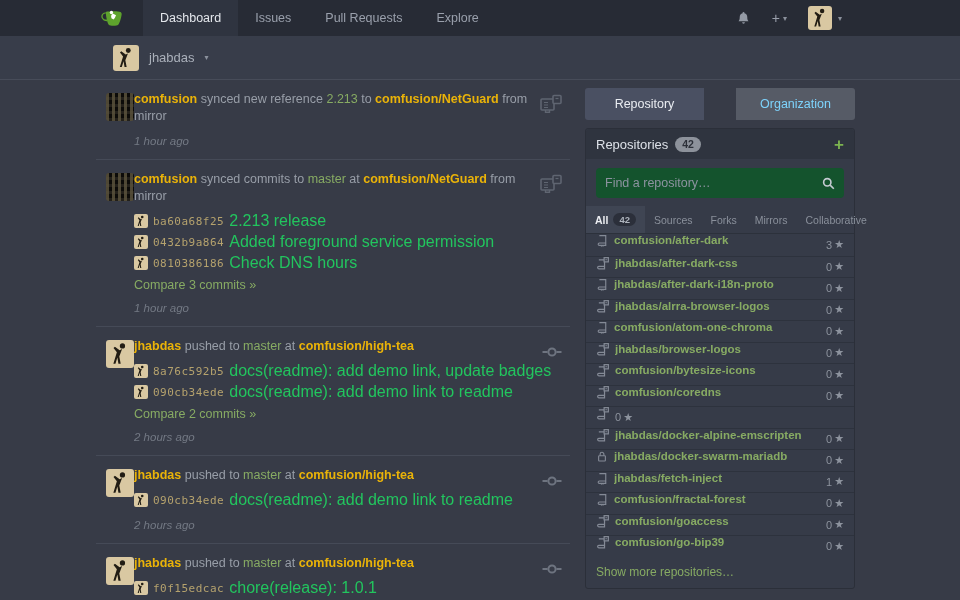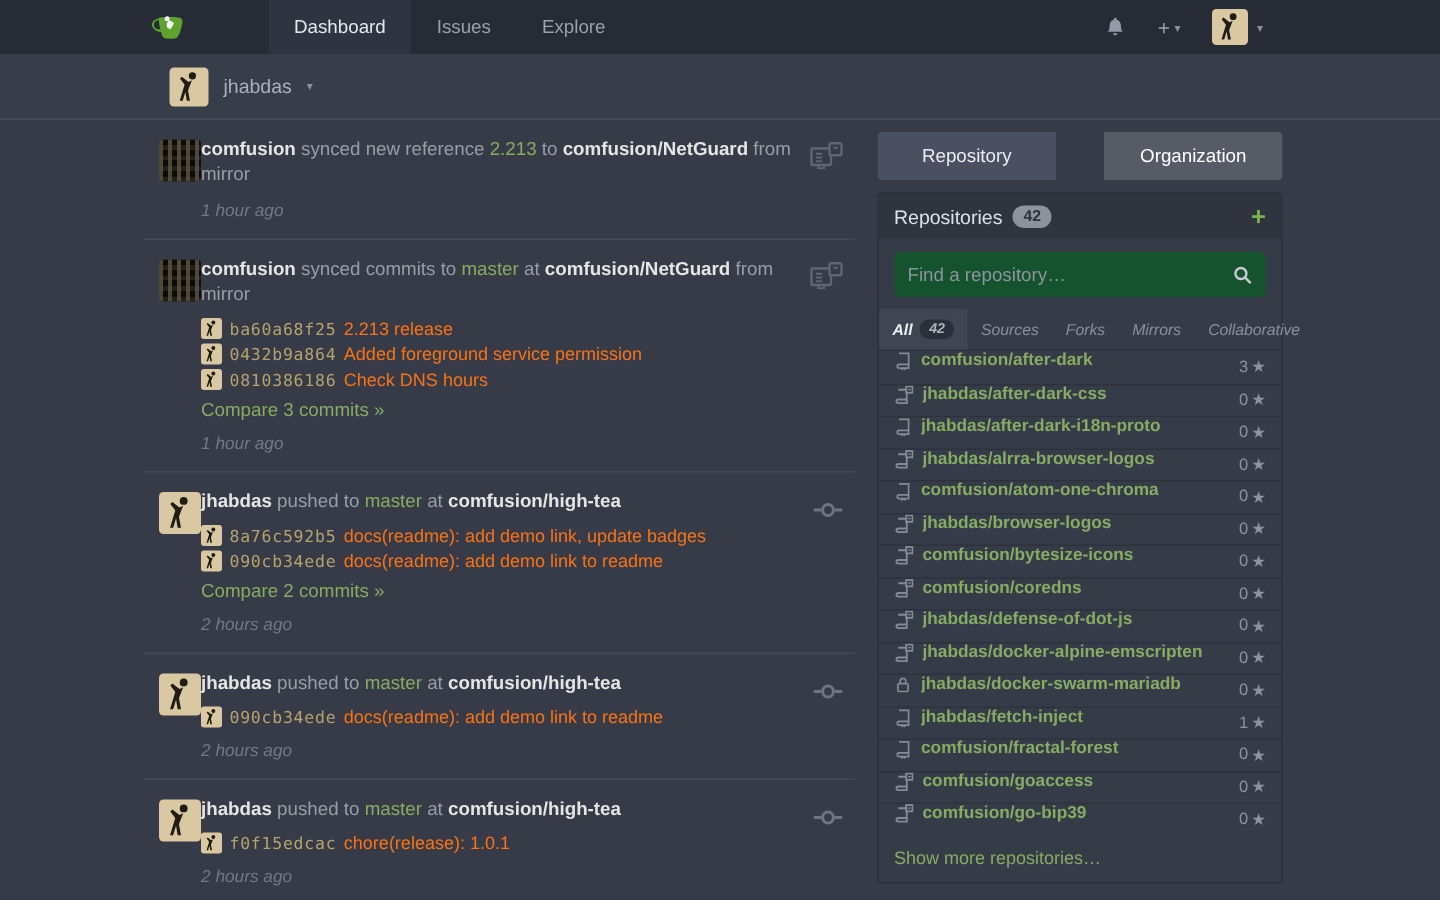--- a/index.html
+++ b/index.html
@@ -7,21 +7,21 @@
   body {
     background:#373b47;
     font-family:"Liberation Sans", sans-serif;
     color:#9ba1ab;
     font-size:12.5px;
   }
   
   .navbar {
     height:36px; background:#272b35;
     display:flex; align-items:stretch;
-    padding-left:100px; padding-right:118px;gap:36px;
+    padding-left:100px; padding-right:118px;
   }
   .nav-logo { display:flex; align-items:center; margin-right:18px; }
   .nav-items { display:flex; align-items:stretch; }
   .nav-item {
     display:flex; align-items:center; padding:0 17px;
     color:#9aa0ac; cursor:pointer; font-size:12.5px;
   }
   .nav-item.active { background:#2f3440; color:#e4e7ec; }
   .nav-spacer { flex:1; }
   .nav-right { display:flex; align-items:center; gap:21px; }
@@ -49,33 +49,33 @@
   .av14 { width:14px; height:14px; border-radius:2px; }
   
   .content { position:relative; width:960px; }
   .feed { position:absolute; left:96px; top:0; width:474px; }
   .sidebar { position:absolute; left:585px; top:8px; width:270px; }
   
   .feed-item { position:relative; padding:11px 40px 12px 38px; border-bottom:1px solid #454a57; }
   .feed-item .actor-avatar { position:absolute; left:10px; top:13px; }
   .feed-item .type-icon { position:absolute; right:6px; top:13px; color:#5f6571; }
   .feed-title { line-height:17px; color:#989ea8; }
-  .green-b { color:#e5e5e5; font-weight:bold; }
+  .green-b { color:#eab308; font-weight:bold; }
   .green { color:#87ab63; }
   .commits { margin-top:7px; }
   .commit-line { display:flex; align-items:center; gap:5px; margin-bottom:3px; }
   .sha { font-family:"DejaVu Sans Mono", monospace; font-size:11px; color:#b5a26d; letter-spacing:.5px; }
-  .cmsg { color:#f97316; font-size:12px; white-space:nowrap; }
+  .cmsg { color:#22c55e; font-size:16px; white-space:nowrap; }
   .compare { display:inline-block; margin-top:3px; color:#87ab63; font-size:12.5px; cursor:pointer; }
   .ftime { margin-top:10px; font-style:italic; font-size:11.5px; color:#737984; }
   
   .tabbar { display:flex; height:32px; border-radius:3px; overflow:hidden; margin-bottom:8px;gap:32px; }
   .tabbar .tab { flex:1; display:flex; align-items:center; justify-content:center; cursor:pointer; font-size:12.5px; }
   .tab.active { background:#4a5062; color:#e9ecf1; }
-  .tab.inactive { background:#565b66; color:#ffffff; }
+  .tab.inactive { background:#565b66; color:#7dd3fc; }
   
   .repobox { background:#363b48; border:1px solid #2b2f39; border-radius:3px; }
   .box-header {
     height:30px; background:#2f343f; border-radius:3px 3px 0 0;
     display:flex; align-items:center; padding:0 10px; gap:7px;
   }
   .box-title { color:#dde1e8; font-weight:normal; font-size:13px; }
   .count-badge {
     background:#8d929b; color:#2c3039; font-size:10.5px; font-weight:bold;
     padding:1.5px 7px; border-radius:9px;
@@ -85,21 +85,21 @@
   .search-box {
     height:30px; background:#14532d; border-radius:4px;
     display:flex; align-items:center; padding:0 9px;
   }
   .search-box input {
     flex:1; background:transparent; border:none; outline:none;
     color:#cfd4dc; font-size:12.5px; font-family:"Liberation Sans", sans-serif;
   }
   .search-box input::placeholder { color:#8d93a0; opacity:1; }
   .search-icon { color:#c6cbd3; flex:none; display:flex; }
-  .filters { display:flex; align-items:stretch; height:28px; font-size:10.5px; border-bottom:1px solid #2c313b;font-style:italic; }
+  .filters { display:flex; align-items:stretch; height:28px; font-size:10.5px; border-bottom:1px solid #2c313b; }
   .filter { display:flex; align-items:center; gap:5px; padding:0 9px; color:#8a909b; cursor:pointer; }
   .filter.active { background:#3f4553; color:#eceef2; font-weight:bold; }
   .filter .fbadge {
     background:#2b2f3a; color:#aeb4bd; font-size:9.5px; font-weight:bold;
     padding:1px 6px; border-radius:8px;
   }
   .repo-row {
     height:21.5px; display:flex; gap:6px;
     padding:0 10px; border-top:1px solid #2d323d;
   }
@@ -121,20 +121,21 @@
     <svg width="25" height="25" viewBox="0 0 24 24">
       <path d="M7 7 C4 7 2.5 8.2 2.5 10 C2.5 12 4.3 13.2 6.6 13 L7.4 14.6 C5 15 2.6 13.6 1.6 11.5 C0.6 9.2 2 6.2 6.3 6.1 Z" fill="#5ea32d"></path>
       <path d="M6 5.5 C6 5.5 13 4.8 17 5.2 C20 5.5 21 6.2 20.8 8 C20.5 11 19 16.5 17.5 18 C16 19.5 9.5 19.3 8.4 18 C7.2 16.6 5.8 10 5.7 7.8 C5.6 6.2 6 5.5 6 5.5 Z" fill="#5ea32d"></path>
       <path d="M12.2 7.2 L15.4 8.8 L14.2 11.4 L13 13 L11 11.8 L10.6 9.4 Z" fill="#ffffff"></path>
       <circle cx="11" cy="6.2" r="1.6" fill="#ffffff"></circle>
     </svg>
   </span>
   <div class="nav-items">
       <div class="nav-item active">Dashboard</div>
       <div class="nav-item">Issues</div>
+      <div class="nav-item">Pull Requests</div>
       <div class="nav-item">Explore</div>
     </div>
   <div class="nav-spacer"></div>
   <div class="nav-right">
     <span>
       <svg width="15" height="16" viewBox="0 0 16 16" fill="#949aa5">
         <path d="M8 1.5 a1 1 0 0 1 1 1 v.4 c1.9.5 3 2 3 4.1 0 2.5.5 3.6 1.3 4.4 H2.7 C3.5 10.6 4 9.5 4 7 4 4.9 5.1 3.4 7 2.9 v-.4 a1 1 0 0 1 1-1 Z"></path>
         <path d="M6.5 12.5 h3 a1.5 1.5 0 0 1 -3 0 Z"></path>
       </svg>
     </span>
@@ -489,21 +490,20 @@
             </span>
           </div>
           <div class="repo-row">
             <span class="repo-icon">
               <svg width="13" height="13" viewBox="0 0 16 16" fill="none" stroke="#848a96" stroke-width="1.5">
                 <path d="M3.5 3.5 h7 v11 h-7 a1.5 1.5 0 0 1 0 -3 h7"></path>
                 <rect x="10" y="0.8" width="5.2" height="5.2" fill="#363b48"></rect>
                 <path d="M11.5 3.4h2.2" stroke-width="1.1"></path>
               </svg>
             </span>
-            <span class="repo-name">jhabdas/defense-of-dot-js</span>
             <span class="repo-stars">
               <span>0</span>
               <span>★</span>
             </span>
           </div>
           <div class="repo-row">
             <span class="repo-icon">
               <svg width="13" height="13" viewBox="0 0 16 16" fill="none" stroke="#848a96" stroke-width="1.5">
                 <path d="M3.5 3.5 h7 v11 h-7 a1.5 1.5 0 0 1 0 -3 h7"></path>
                 <rect x="10" y="0.8" width="5.2" height="5.2" fill="#363b48"></rect>

